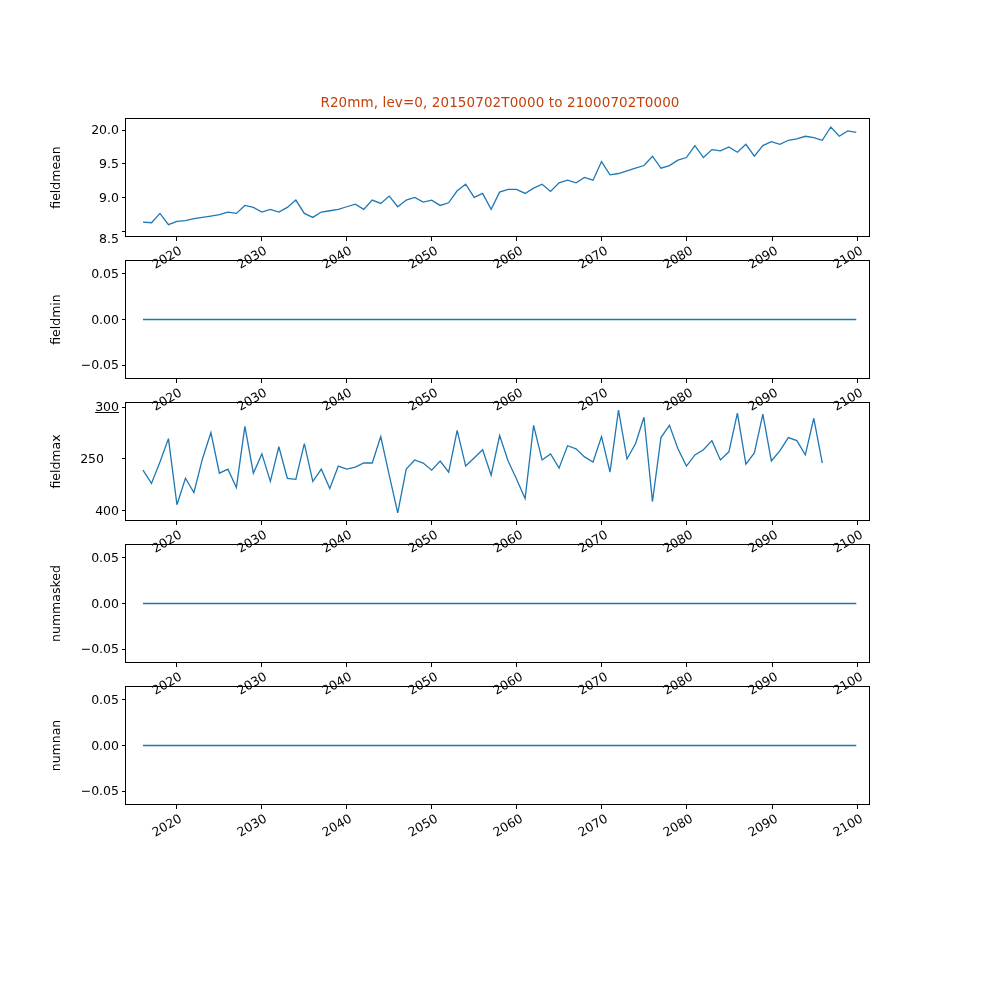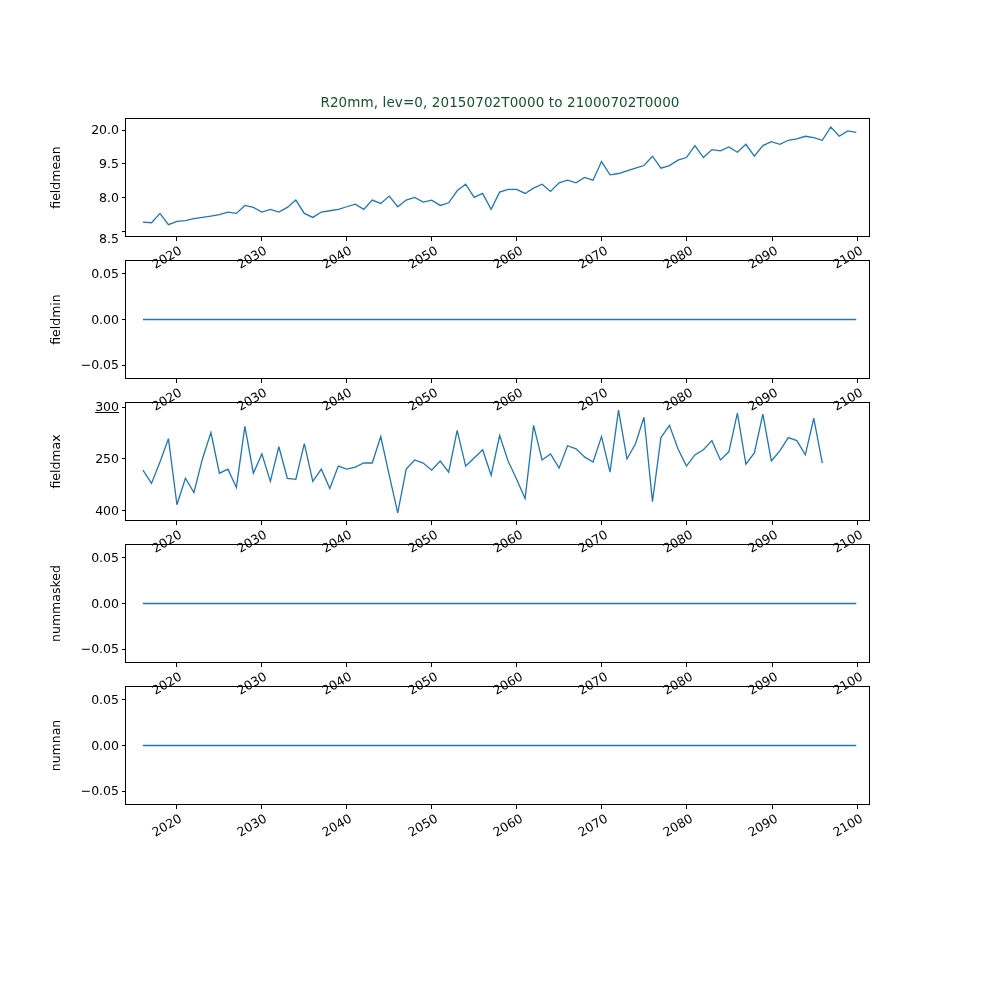--- a/index.html
+++ b/index.html
@@ -21,21 +21,21 @@
     width: 1000px;
     height: 1000px;
   }
   .fig-title {
     position: absolute;
     left: 0;
     top: 94px;
     width: 1000px;
     text-align: center;
     font-size: 13.5px;
-    color: #14532d;
+    color: #c2410c;
     letter-spacing: 0.1px;
   }
   .panel {
     position: absolute;
     box-sizing: border-box;
   }
   .panel .axes-frame {
     position: absolute;
     left: 0; top: 0; right: 0; bottom: 0;
     border: 1.1px solid #000000;
@@ -130,21 +130,21 @@
       <svg class="plot" viewBox="0 0 745 119" preserveAspectRatio="none">
         <polyline id="line4" fill="none" stroke="#1f77b4" stroke-width="1.3" vector-effect="non-scaling-stroke" points="17.03,59.50 732.23,59.50"></polyline>
       </svg>
     </div>
   </div>
 
 
 <div class="tick-mark" style="left: 121.5px; top: 231.091px; width: 3.5px; height: 1px;"></div>
     <div class="ytick-label" style="width: 56px; left: 63px; top: 231px;">8.5</div>
     <div class="tick-mark" style="left: 121.5px; top: 197.284px; width: 3.5px; height: 1px;"></div>
-    <div class="ytick-label" style="width: 56px; left: 63px; top: 189.784px;">8.0</div>
+    <div class="ytick-label" style="width: 56px; left: 63px; top: 189.784px;">9.0</div>
     <div class="tick-mark" style="left: 121.5px; top: 163.477px; width: 3.5px; height: 1px;"></div>
     <div class="ytick-label" style="width: 56px; left: 63px; top: 155.977px;">9.5</div>
     <div class="tick-mark" style="left: 121.5px; top: 129.67px; width: 3.5px; height: 1px;"></div>
     <div class="ytick-label" style="width: 56px; left: 63px; top: 122.17px;">20.0</div>
     <div class="tick-mark" style="left: 175.586px; top: 237px; width: 1px; height: 3.5px;"></div>
     <div class="xtick-label" style="left: 145.086px; top: 243px; width: 31px; text-align: right;">2020</div>
     <div class="tick-mark" style="left: 260.729px; top: 237px; width: 1px; height: 3.5px;"></div>
     <div class="xtick-label" style="left: 230.229px; top: 243px; width: 31px; text-align: right;">2030</div>
     <div class="tick-mark" style="left: 345.871px; top: 237px; width: 1px; height: 3.5px;"></div>
     <div class="xtick-label" style="left: 315.371px; top: 243px; width: 31px; text-align: right;">2040</div>
@@ -182,21 +182,21 @@
     <div class="tick-mark" style="left: 686.443px; top: 379px; width: 1px; height: 3.5px;"></div>
     <div class="xtick-label" style="left: 655.943px; top: 385px; width: 31px; text-align: right;">2080</div>
     <div class="tick-mark" style="left: 771.586px; top: 379px; width: 1px; height: 3.5px;"></div>
     <div class="xtick-label" style="left: 741.086px; top: 385px; width: 31px; text-align: right;">2090</div>
     <div class="tick-mark" style="left: 856.729px; top: 379px; width: 1px; height: 3.5px;"></div>
     <div class="xtick-label" style="left: 826.229px; top: 385px; width: 31px; text-align: right;">2100</div>
     <div class="ylabel" style="width: 119px; left: -4.5px; top: 311.5px;">fieldmin</div>
     <div class="tick-mark" style="left: 121.5px; top: 510.152px; width: 3.5px; height: 1px;"></div>
     <div class="ytick-label" style="width: 56px; left: 63px; top: 502.652px;">400</div>
     <div class="tick-mark" style="left: 121.5px; top: 458.413px; width: 3.5px; height: 1px;"></div>
-    <div class="ytick-label" style="width: 56px; left: 63px; top: 450.913px;">250</div>
+    <div class="ytick-label" style="width: 56px; left: 48px; top: 450.913px;">250</div>
     <div class="tick-mark" style="left: 121.5px; top: 406.674px; width: 3.5px; height: 1px;"></div>
     <div class="ytick-label" style="width: 56px; left: 63px; top: 399.174px; text-decoration: underline;">300</div>
     <div class="tick-mark" style="left: 175.586px; top: 521px; width: 1px; height: 3.5px;"></div>
     <div class="xtick-label" style="left: 145.086px; top: 527px; width: 31px; text-align: right;">2020</div>
     <div class="tick-mark" style="left: 260.729px; top: 521px; width: 1px; height: 3.5px;"></div>
     <div class="xtick-label" style="left: 230.229px; top: 527px; width: 31px; text-align: right;">2030</div>
     <div class="tick-mark" style="left: 345.871px; top: 521px; width: 1px; height: 3.5px;"></div>
     <div class="xtick-label" style="left: 315.371px; top: 527px; width: 31px; text-align: right;">2040</div>
     <div class="tick-mark" style="left: 431.014px; top: 521px; width: 1px; height: 3.5px;"></div>
     <div class="xtick-label" style="left: 400.514px; top: 527px; width: 31px; text-align: right;">2050</div>

